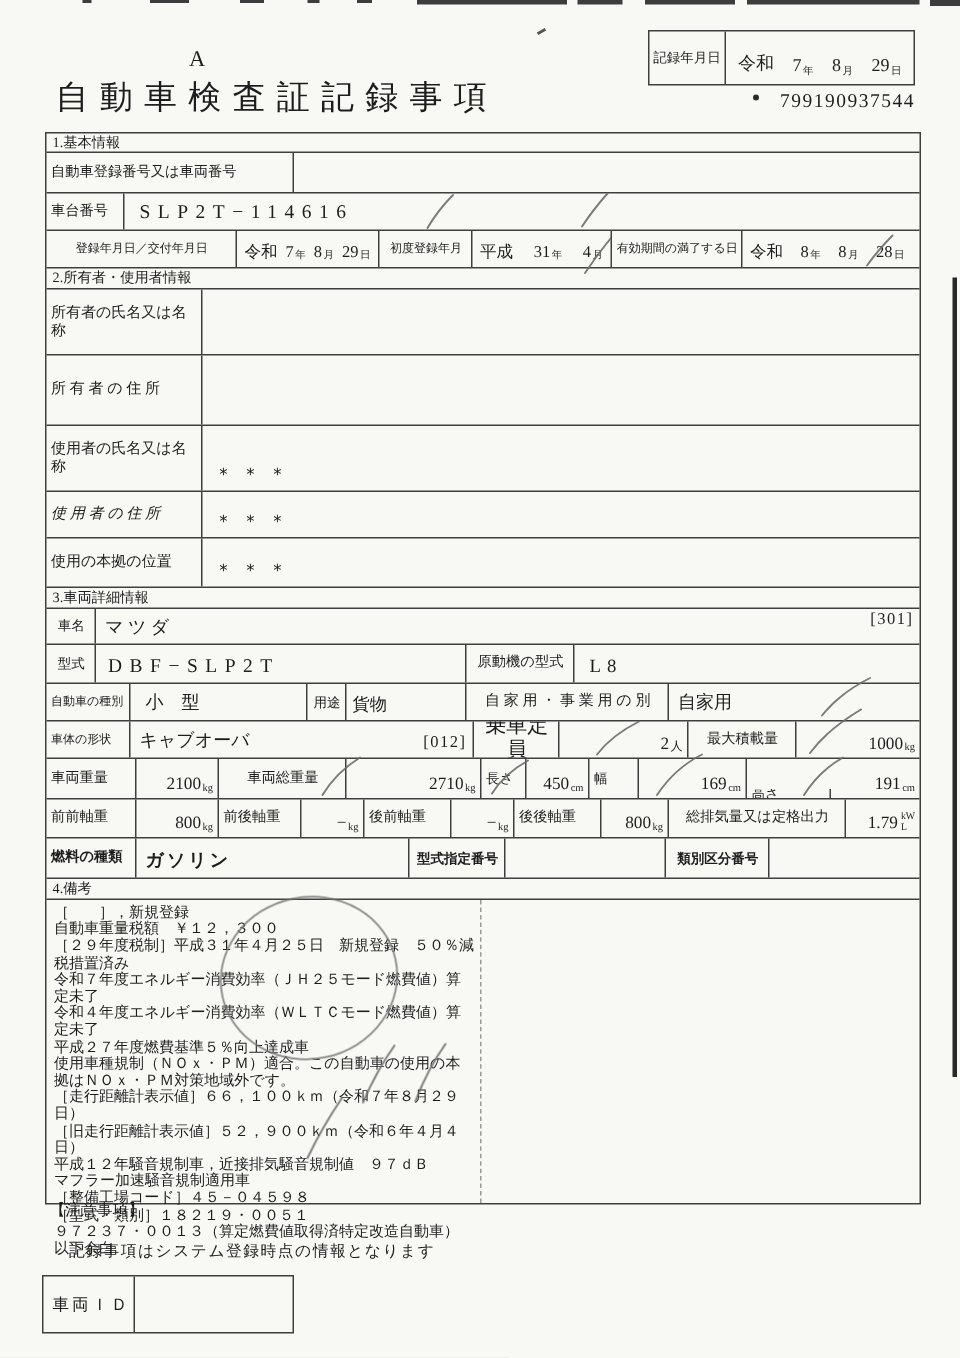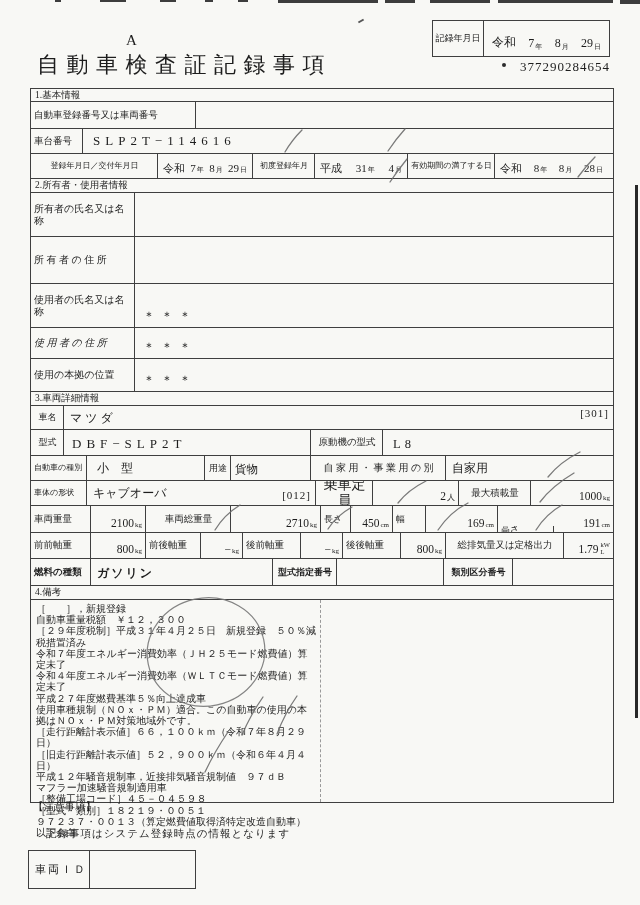--- a/index.html
+++ b/index.html
@@ -91,21 +91,21 @@
       <span class="dgrp">
           <span class="dnum" style="font-size:12px;">8</span>
           <span class="dunit unit">月</span>
         </span>
       <span class="dgrp">
           <span class="dnum" style="font-size:12px;">29</span>
           <span class="dunit unit">日</span>
         </span>
     </div>
   </div>
-  <div class="doc-number">377290284654</div>
+  <div class="doc-number">799190937544</div>
 
   <div class="tbl">
 
     <div class="row sechead" style="border-bottom:1px solid #3f3f3f;">1.基本情報</div>
 
     <div class="row" style="height:27px;">
       <div class="cell lbl" style="width:165px;font-size:9.5px;">自動車登録番号又は車両番号</div>
       <div class="cell val last" style="flex:1;"></div>
     </div>
 

